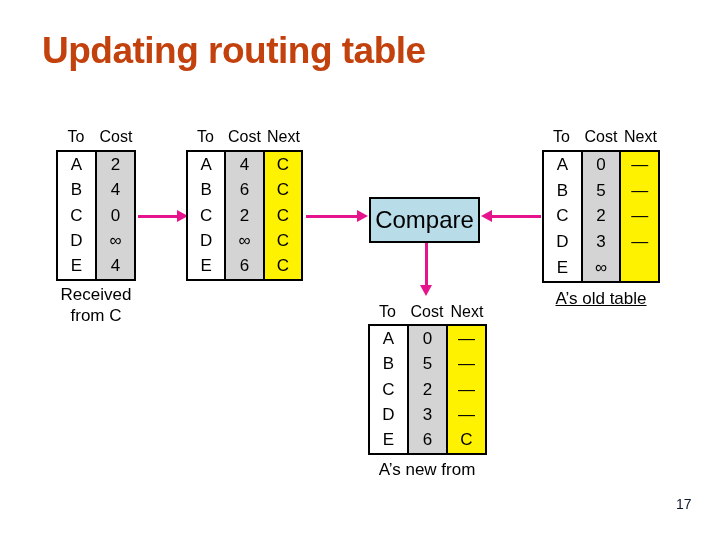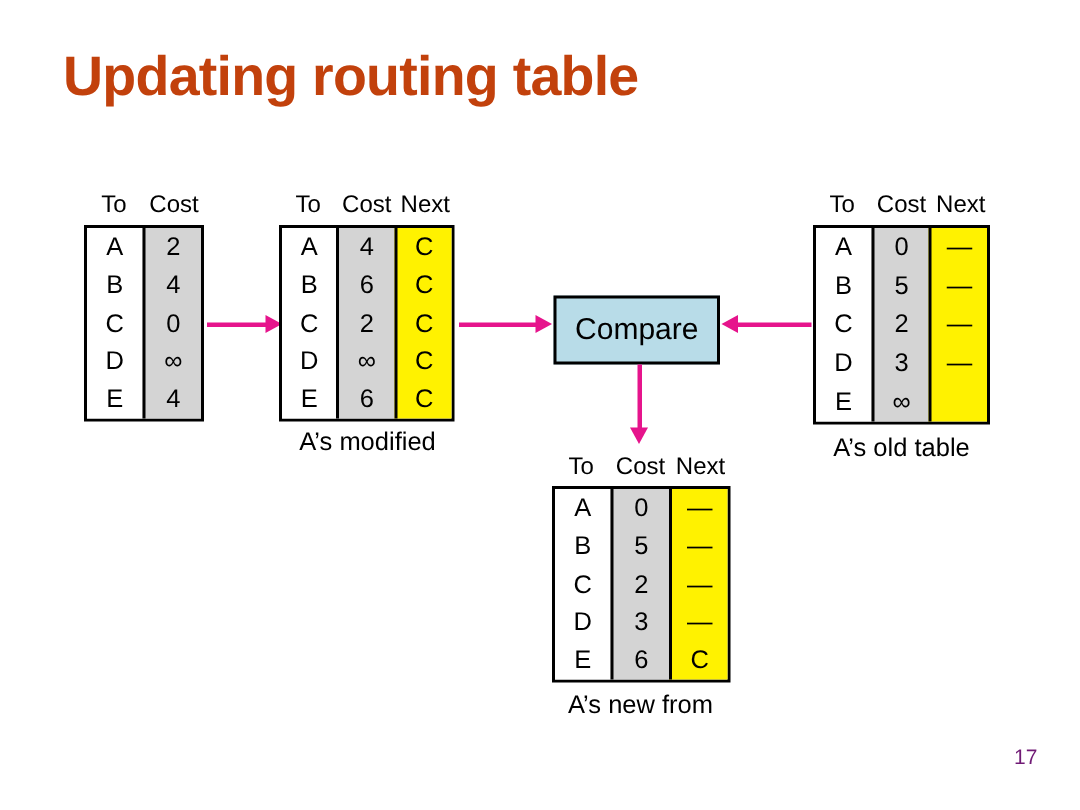--- a/index.html
+++ b/index.html
@@ -39,31 +39,31 @@
   }
   .cap {
     position:absolute; text-align:center;
     font-size:17px; line-height:21px; color:#000;
   }
   
   .compare {
     position:absolute; left:369px; top:197px; width:111px; height:46px;
     background:#B8DCE8; border:2px solid #000; box-sizing:border-box;
     display:flex; align-items:center; justify-content:center;
-    font-size:20px; color:#000;
+    font-size:24px; color:#000;
   }
   
   .aline { position:absolute; background:#E6148C; }
   .ahead { position:absolute; width:0; height:0; }
   .ahead.right { border-left:11px solid #E6148C; border-top:6px solid transparent; border-bottom:6px solid transparent; }
   .ahead.left  { border-right:11px solid #E6148C; border-top:6px solid transparent; border-bottom:6px solid transparent; }
   .ahead.down  { border-top:11px solid #E6148C; border-left:6px solid transparent; border-right:6px solid transparent; }
   .pagenum {
     position:absolute; left:676px; top:496px;
-    font-size:14px; color:#701a75;
+    font-size:14px; color:#0f172a;
   }
 </style>
 </head>
 <body>
 
 <h1 class="title">Updating routing table</h1>
 
 <div class="thead" style="left:56px; top:127px; width:80px;">
   <span style="width:40px">To</span>
   <span style="width:40px">Cost</span>
@@ -78,20 +78,22 @@
   </div>
   <div class="col gray">
     <div class="cell">2</div>
     <div class="cell">4</div>
     <div class="cell">0</div>
     <div class="cell">∞</div>
     <div class="cell">4</div>
   </div>
 </div>
 <div class="cap" style="left:36px; top:284px; width:120px;">
+  <div>Received</div>
+  <div>from C</div>
 </div>
 
 <div class="aline" style="left:138px; top:215px; width:42px; height:3px;"></div>
 <div class="ahead right" style="left:177px; top:210px;"></div>
 
 <div class="thead" style="left:186px; top:127px; width:117px;">
   <span style="width:39px">To</span>
   <span style="width:39px">Cost</span>
   <span style="width:39px">Next</span>
 </div>
@@ -112,21 +114,20 @@
   </div>
   <div class="col yellow">
     <div class="cell">C</div>
     <div class="cell">C</div>
     <div class="cell">C</div>
     <div class="cell">C</div>
     <div class="cell">C</div>
   </div>
 </div>
 <div class="cap" style="left:185px; top:284px; width:120px;">
-  <div>A’s modified</div>
 </div>
 
 <div class="aline" style="left:306px; top:215px; width:53px; height:3px;"></div>
 <div class="ahead right" style="left:357px; top:210px;"></div>
 
 <div class="compare">Compare</div>
 
 <div class="ahead left" style="left:481px; top:210px;"></div>
 <div class="aline" style="left:491px; top:215px; width:50px; height:3px;"></div>
 
@@ -154,21 +155,21 @@
     <div class="cell">∞</div>
   </div>
   <div class="col yellow">
     <div class="cell">—</div>
     <div class="cell">—</div>
     <div class="cell">—</div>
     <div class="cell">—</div>
     <div class="cell"></div>
   </div>
 </div>
-<div class="cap" style="left:541px; top:288px; width:120px;">
+<div class="cap" style="left:541px; top:288px; width:120px;text-decoration:underline;">
   <div>A’s old table</div>
 </div>
 
 <div class="thead" style="left:368px; top:302px; width:119px;">
   <span style="width:39px">To</span>
   <span style="width:40px">Cost</span>
   <span style="width:40px">Next</span>
 </div>
 <div class="tbl" style="left:368px; top:324px; width:119px; height:131px;">
   <div class="col white">

